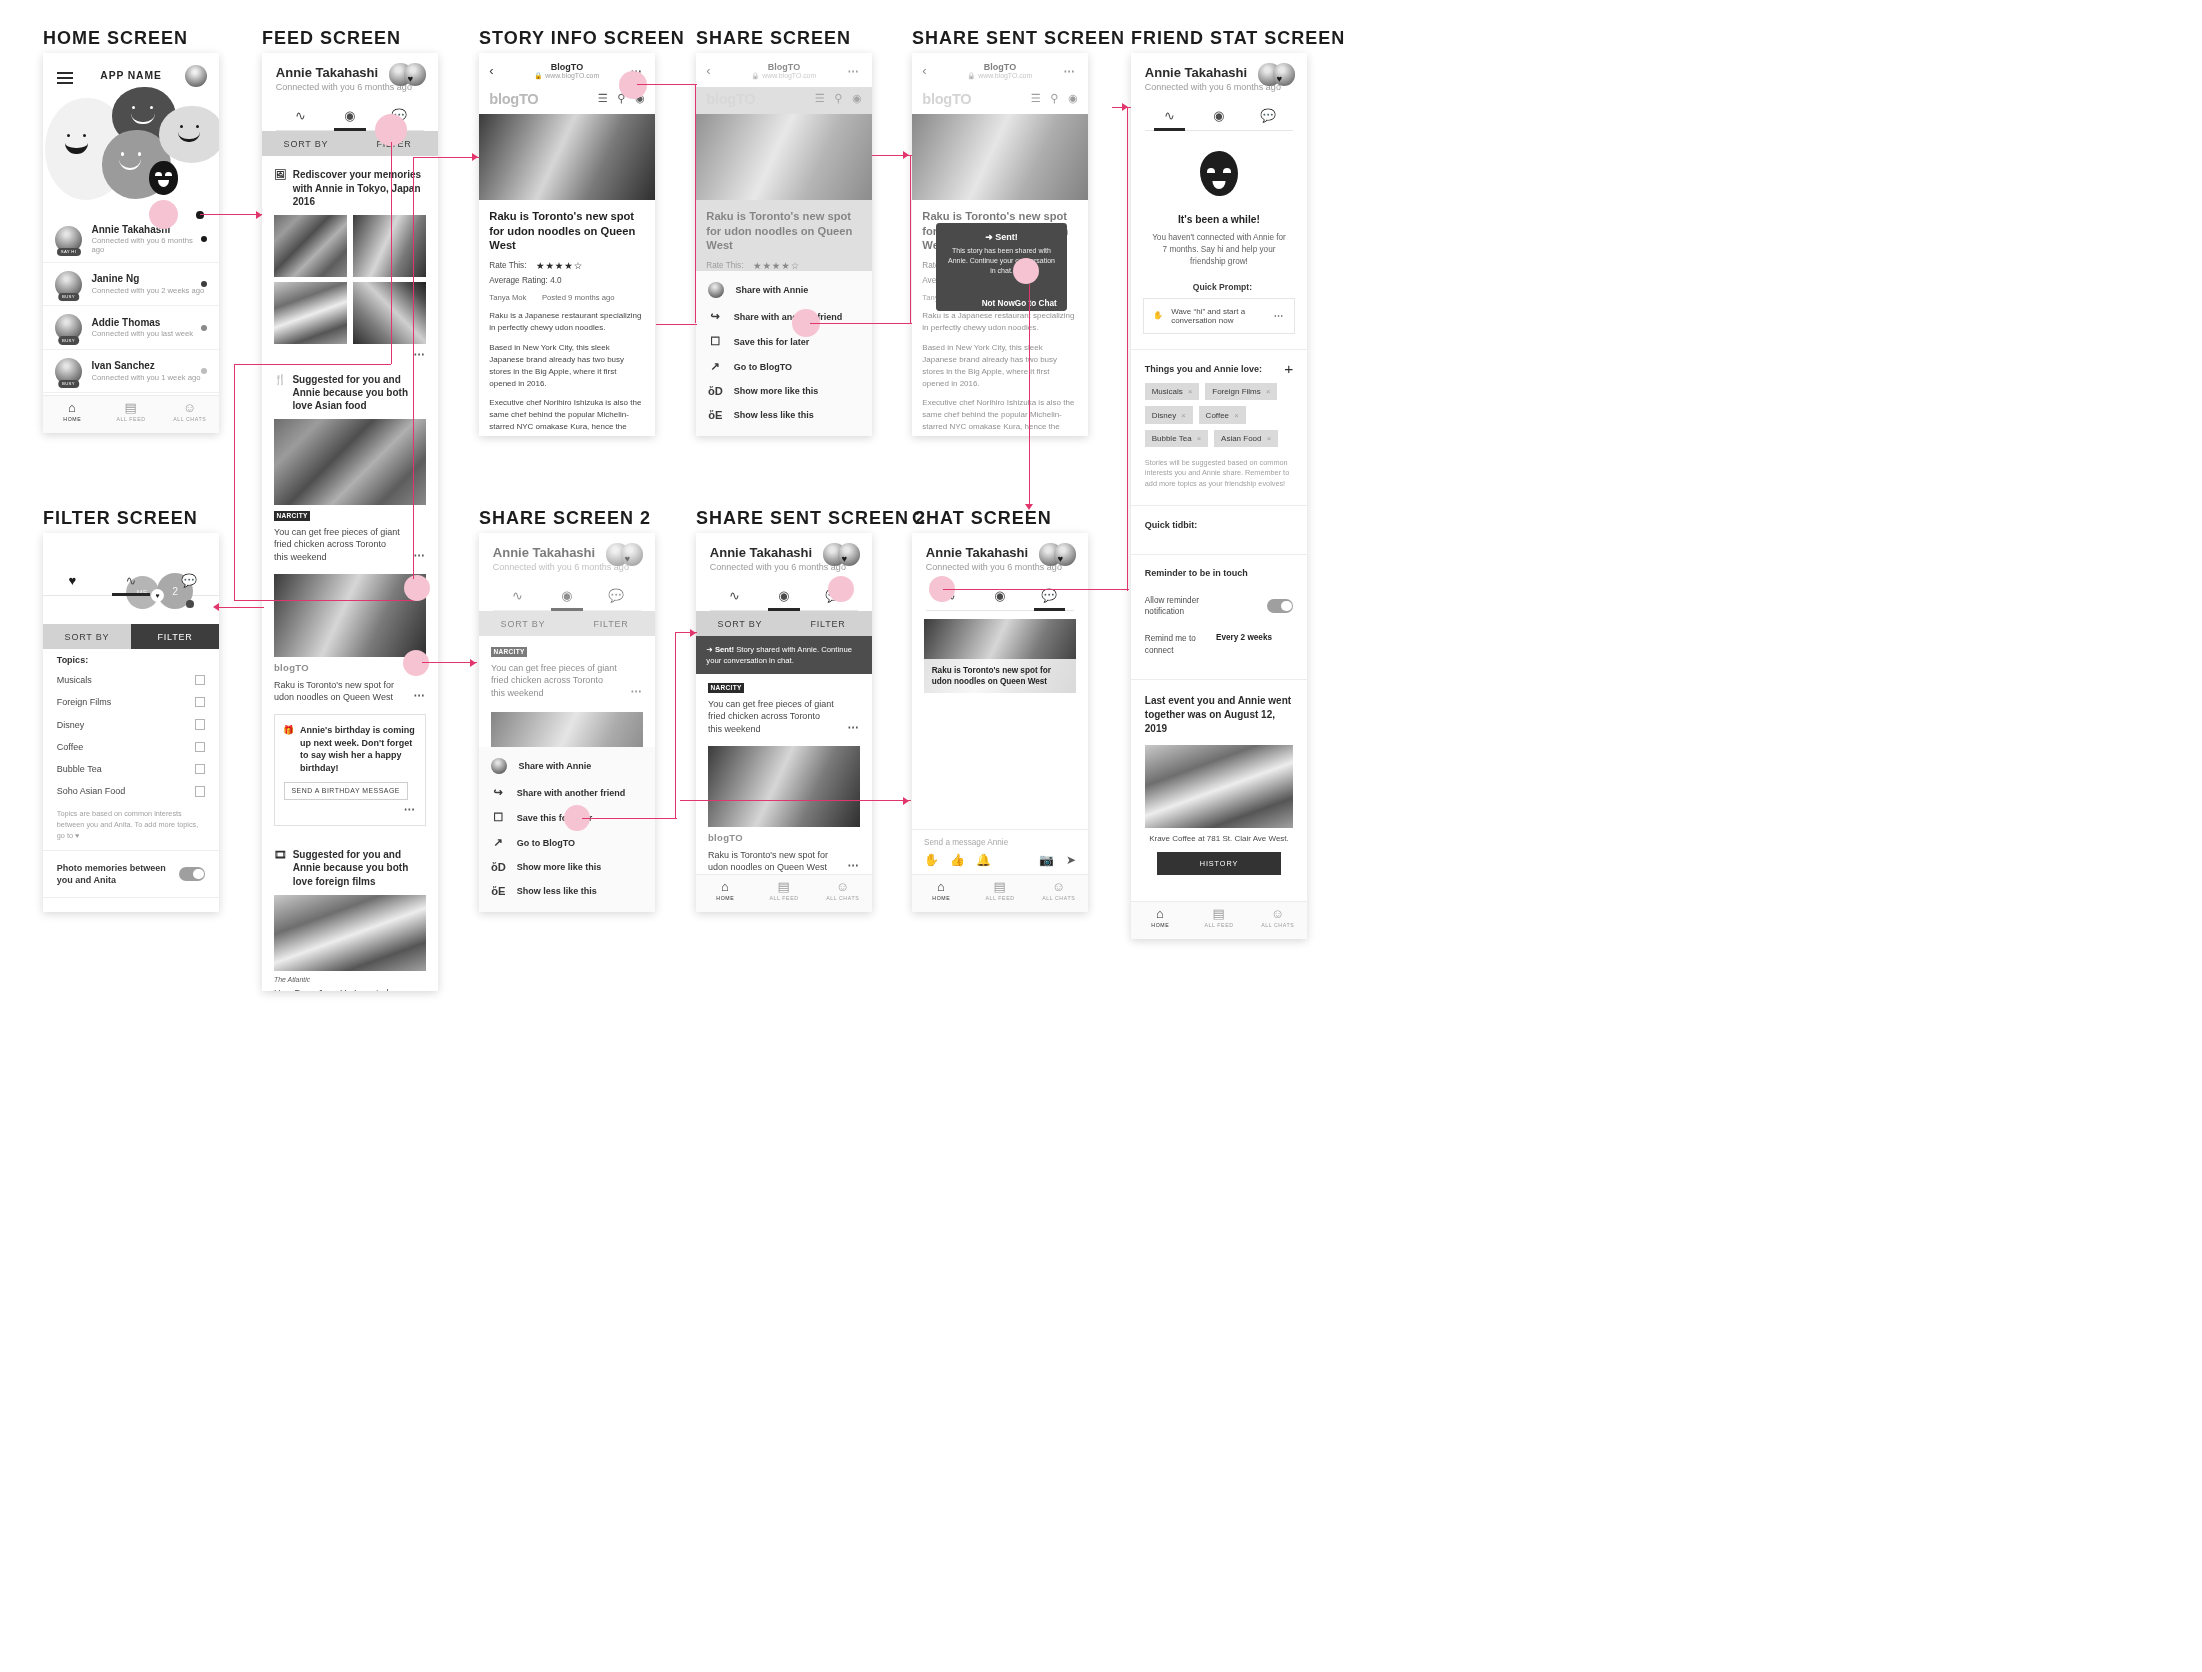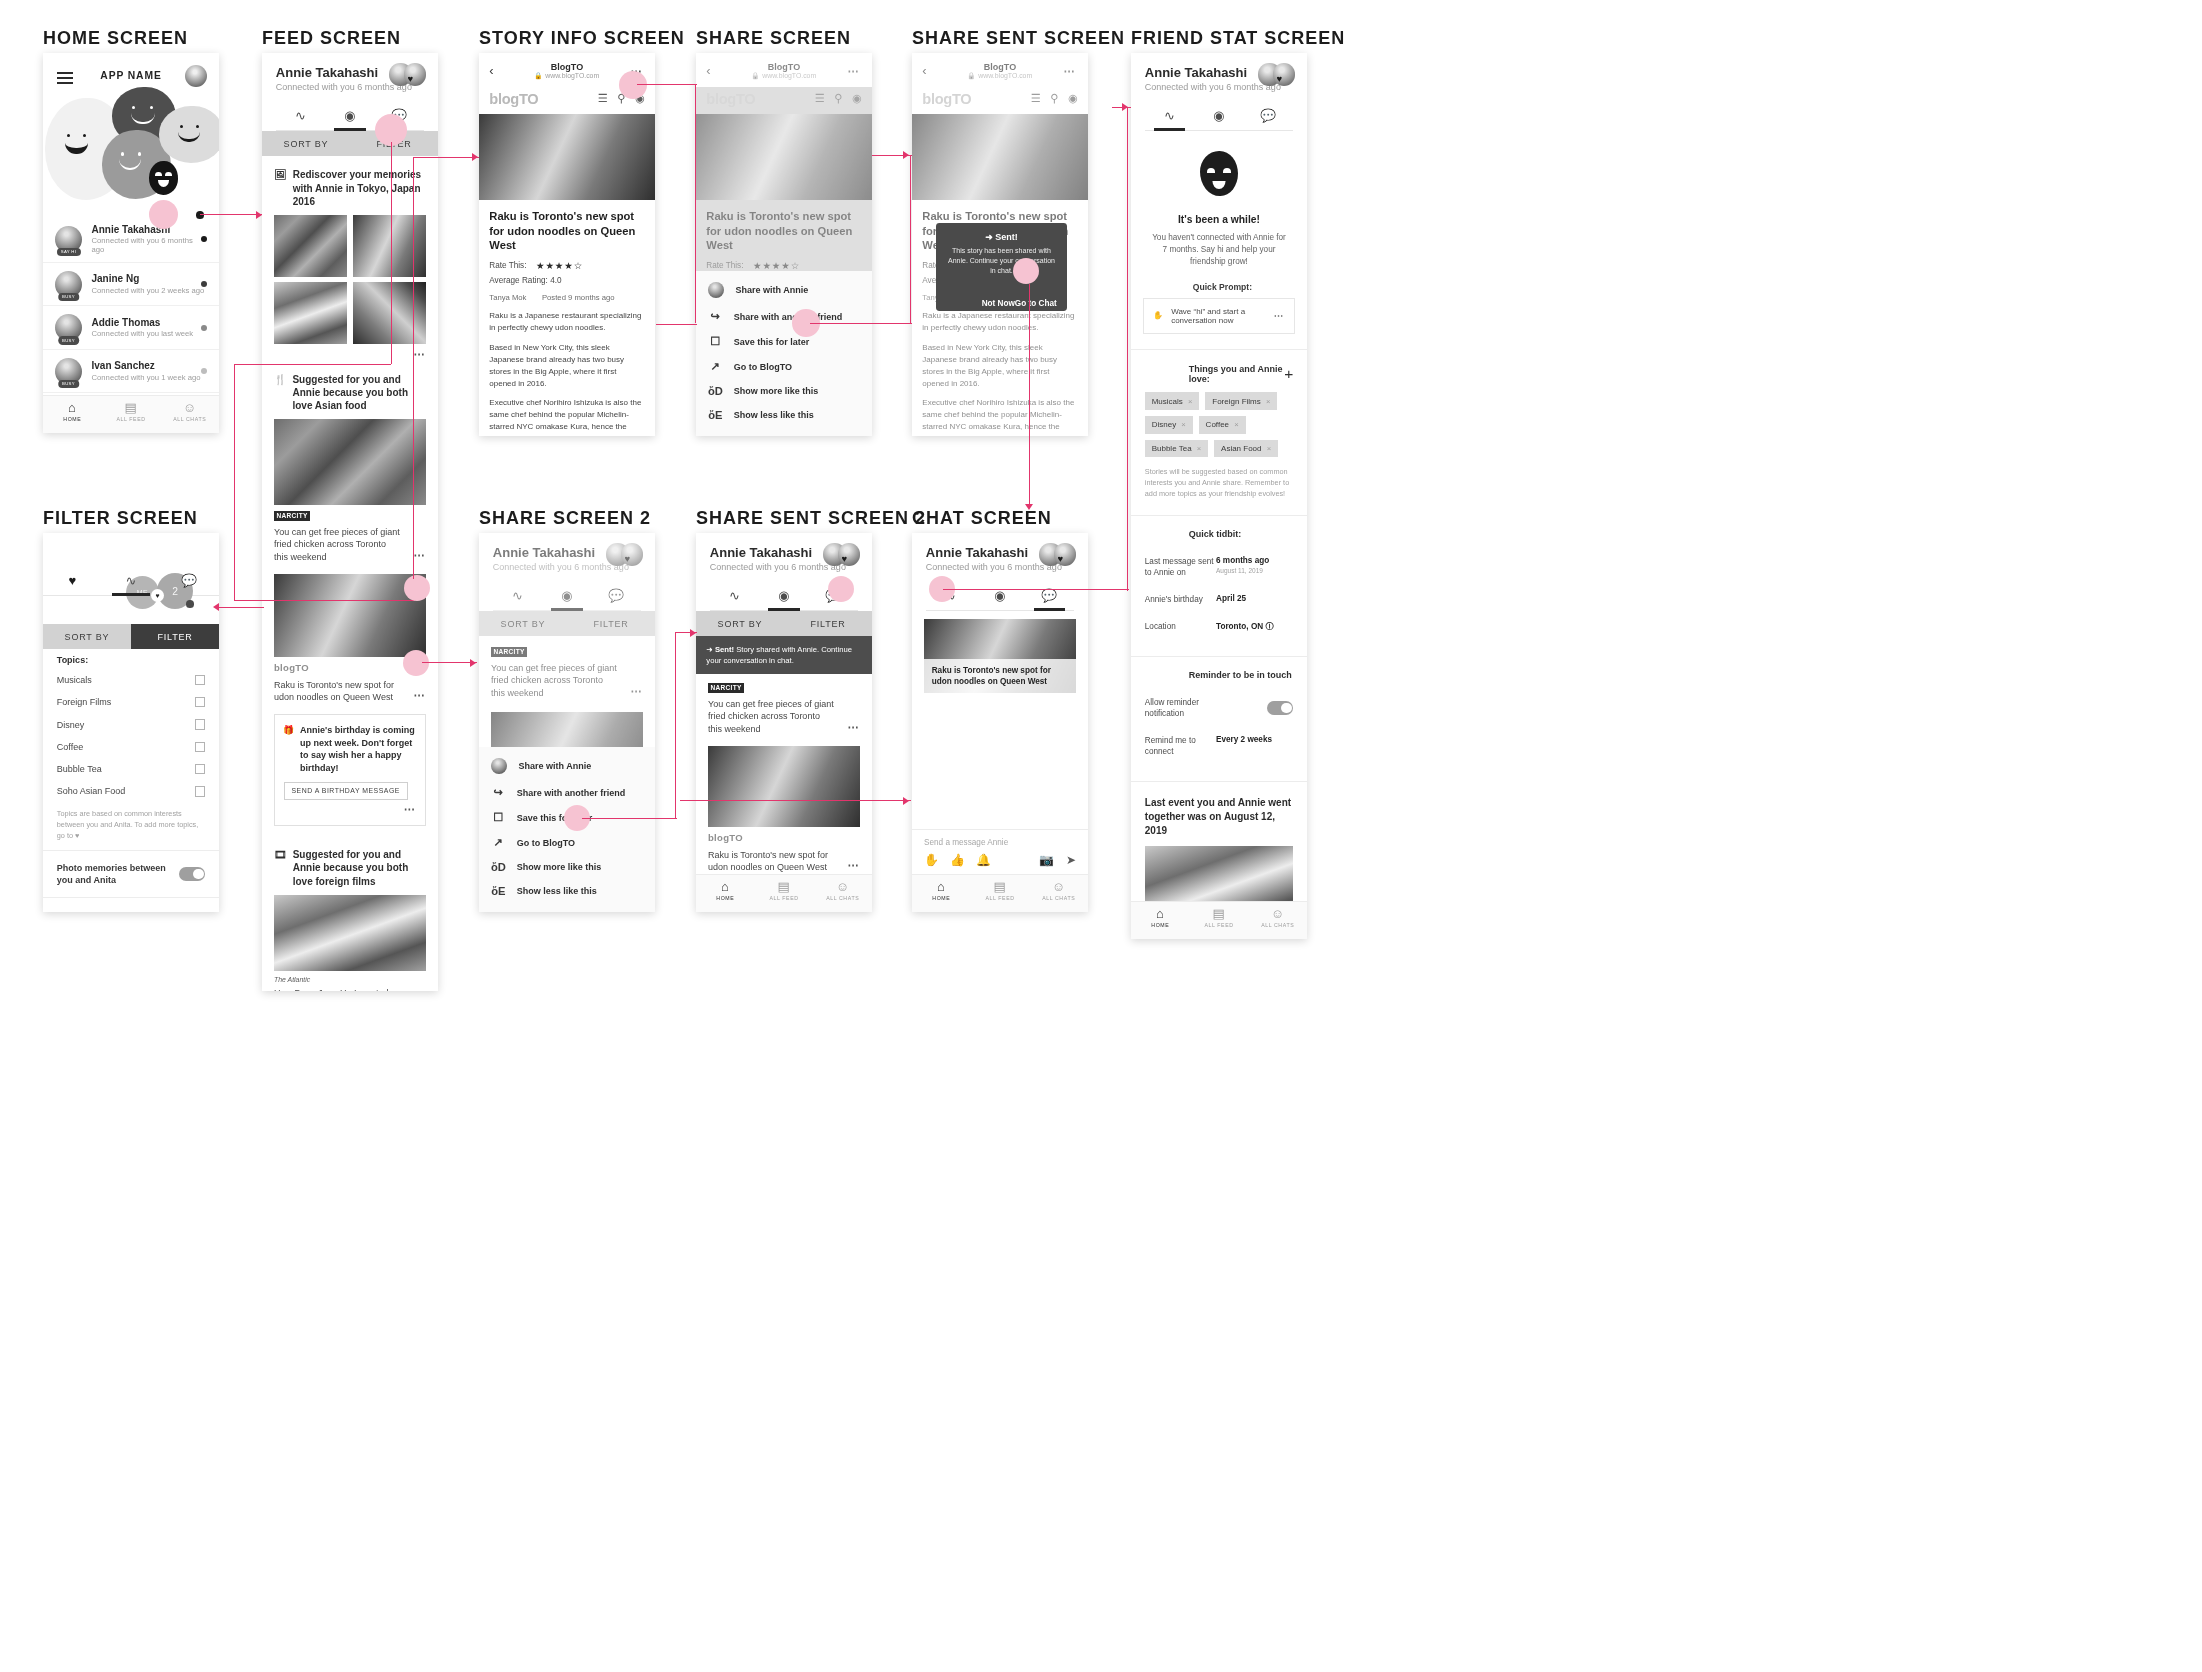--- a/index.html
+++ b/index.html
@@ -177,21 +177,21 @@
   .sadblob .m { position:absolute; left:50%; transform:translateX(-50%); bottom:7.7px;
                 width:13px;height:7.7px;border-radius:0 0 50% 50%/0 0 100% 100%; background:#fff; }
   .fs-t { font-size:10.3px; font-weight:bold; color:#242424; text-align:center; margin-top:12px;}
   .fs-d { font-size:8.2px; color:#636363; text-align:center; line-height:1.5; padding:6.9px 19px 0 19px;}
   .qp-lbl { font-size:8.6px; font-weight:bold; color:#3b3b3b; padding:13.8px 13.8px 6px 13.8px;margin-left:48px;}
   .qp-card { margin:0 12px; border:0.9px solid #e6e6e6; display:flex; align-items:center; gap:7.7px;
              padding:7.7px 9.5px; font-size:8px; color:#4b4b4b; }
   .qp-card .dd { margin-left:auto; letter-spacing:1.2px; color:#6b6b6b; font-weight:bold; font-size:9.5px;}
   .sec-div { height:0.9px; background:#ececec; margin:15.5px 0 0 0; }
   .sec-hd { display:flex; align-items:center; justify-content:space-between; padding:13.8px 13.8px 8.6px 13.8px; }
-  .sec-hd .h { font-size:9px; font-weight:bold; color:#2f2f2f;margin-left:44px; }
+  .sec-hd .h { font-size:9px; font-weight:bold; color:#2f2f2f; }
   .sec-hd .plus { font-size:15.5px; color:#2f2f2f; line-height:10.3px; }
   .chips { display:flex; flex-wrap:wrap; gap:6px; padding:0 13.8px; }
   .chip { background:#dadada; font-size:8px; color:#3b3b3b; padding:4.3px 6.9px; display:flex; gap:5.2px; align-items:center;}
   .chip .x { color:#9d9d9d; font-size:7.7px; }
   .kv { display:flex; padding:7.7px 13.8px; font-size:8.2px; }
   .kv .k { width:48%; color:#4b4b4b; line-height:1.4; }
   .kv .v { font-weight:bold; color:#232323; }
   .kv .v .s { display:block; font-weight:normal; font-size:6.5px; color:#a2a2a2; margin-top:2.6px;}
   .evt-t { font-size:10px; font-weight:bold; color:#2c2c2c; line-height:1.4; padding:13.8px 13.8px 8.6px 13.8px;}
   .evt-cap { font-size:8px; color:#4b4b4b; text-align:center; padding:6.9px 13.8px 0 13.8px;}
@@ -798,34 +798,20 @@
           <span>Asian Food</span>
           <span class="x">×</span>
         </div>
       </div>
     <div class="note" style="padding-top:10.3px;">Stories will be suggested based on common interests you and Annie share. Remember to add more topics as your friendship evolves!</div>
 
     <div class="sec-div"></div>
     <div class="sec-hd">
       <div class="h">Quick tidbit:</div>
     </div>
-    <div id="tidbits">
-        <div class="kv">
-          <div class="k">Last message sent to Annie on</div>
-          <div class="v">6 months ago<span class="s">August 11, 2019</span></div>
-        </div>
-        <div class="kv">
-          <div class="k">Annie's birthday</div>
-          <div class="v">April 25</div>
-        </div>
-        <div class="kv">
-          <div class="k">Location</div>
-          <div class="v">Toronto, ON Ⓘ</div>
-        </div>
-      </div>
 
     <div class="sec-div"></div>
     <div class="sec-hd">
       <div class="h">Reminder to be in touch</div>
     </div>
     <div class="kv" style="align-items:center;">
       <div class="k">Allow reminder notification</div>
       <div style="margin-left:auto;">
           <div class="toggle"></div>
         </div>

